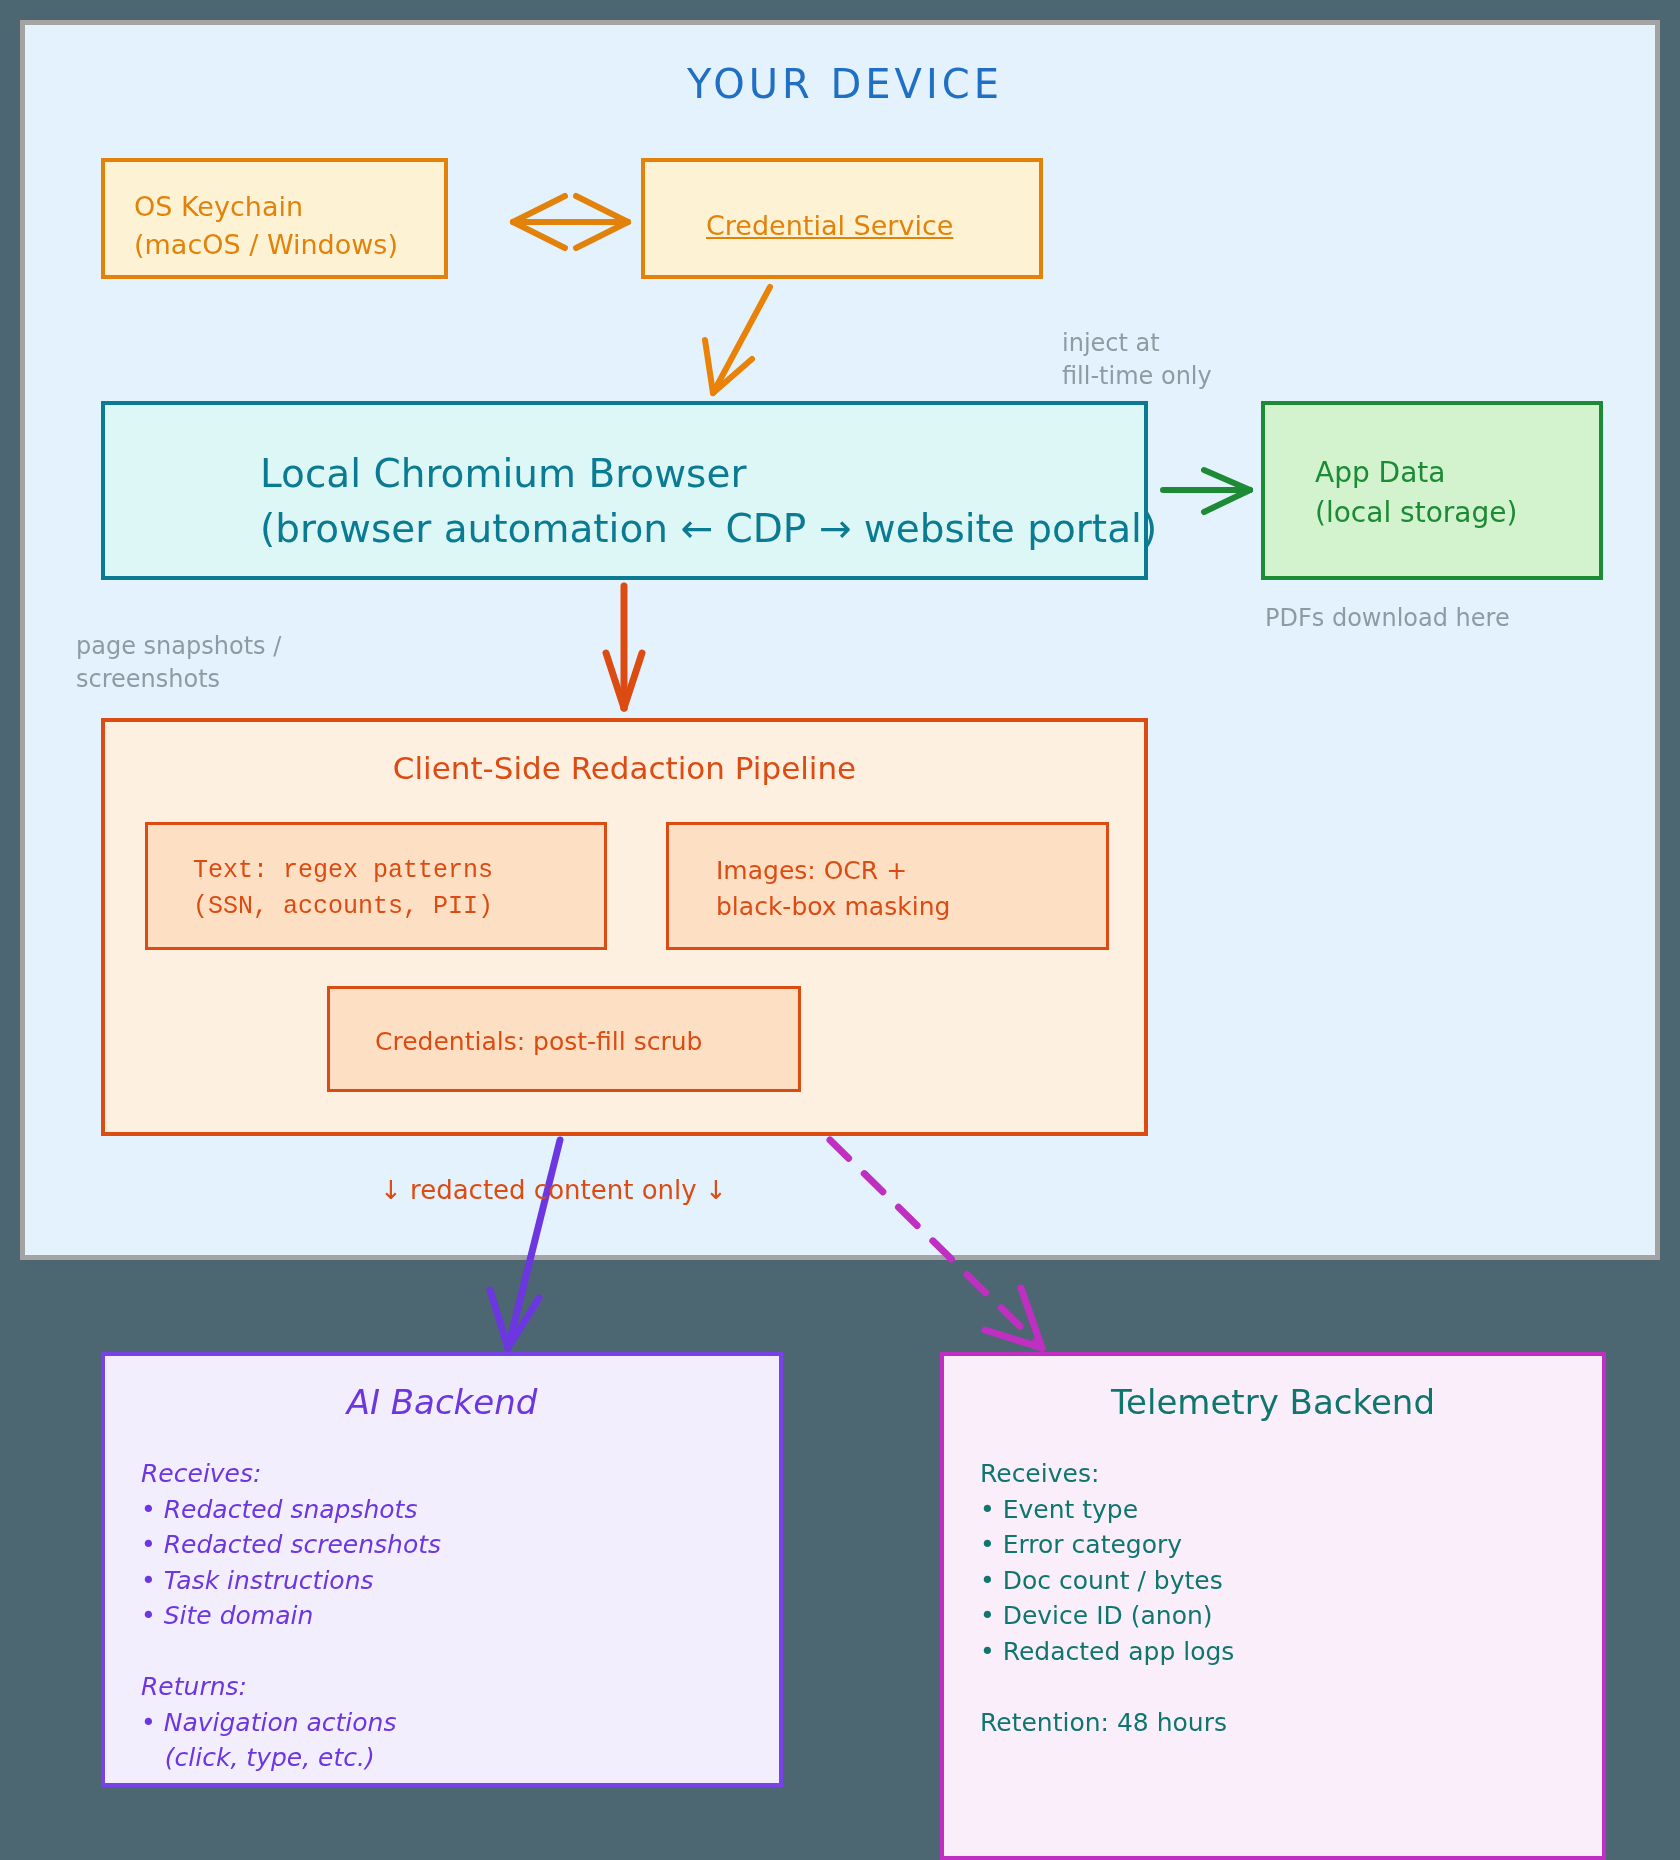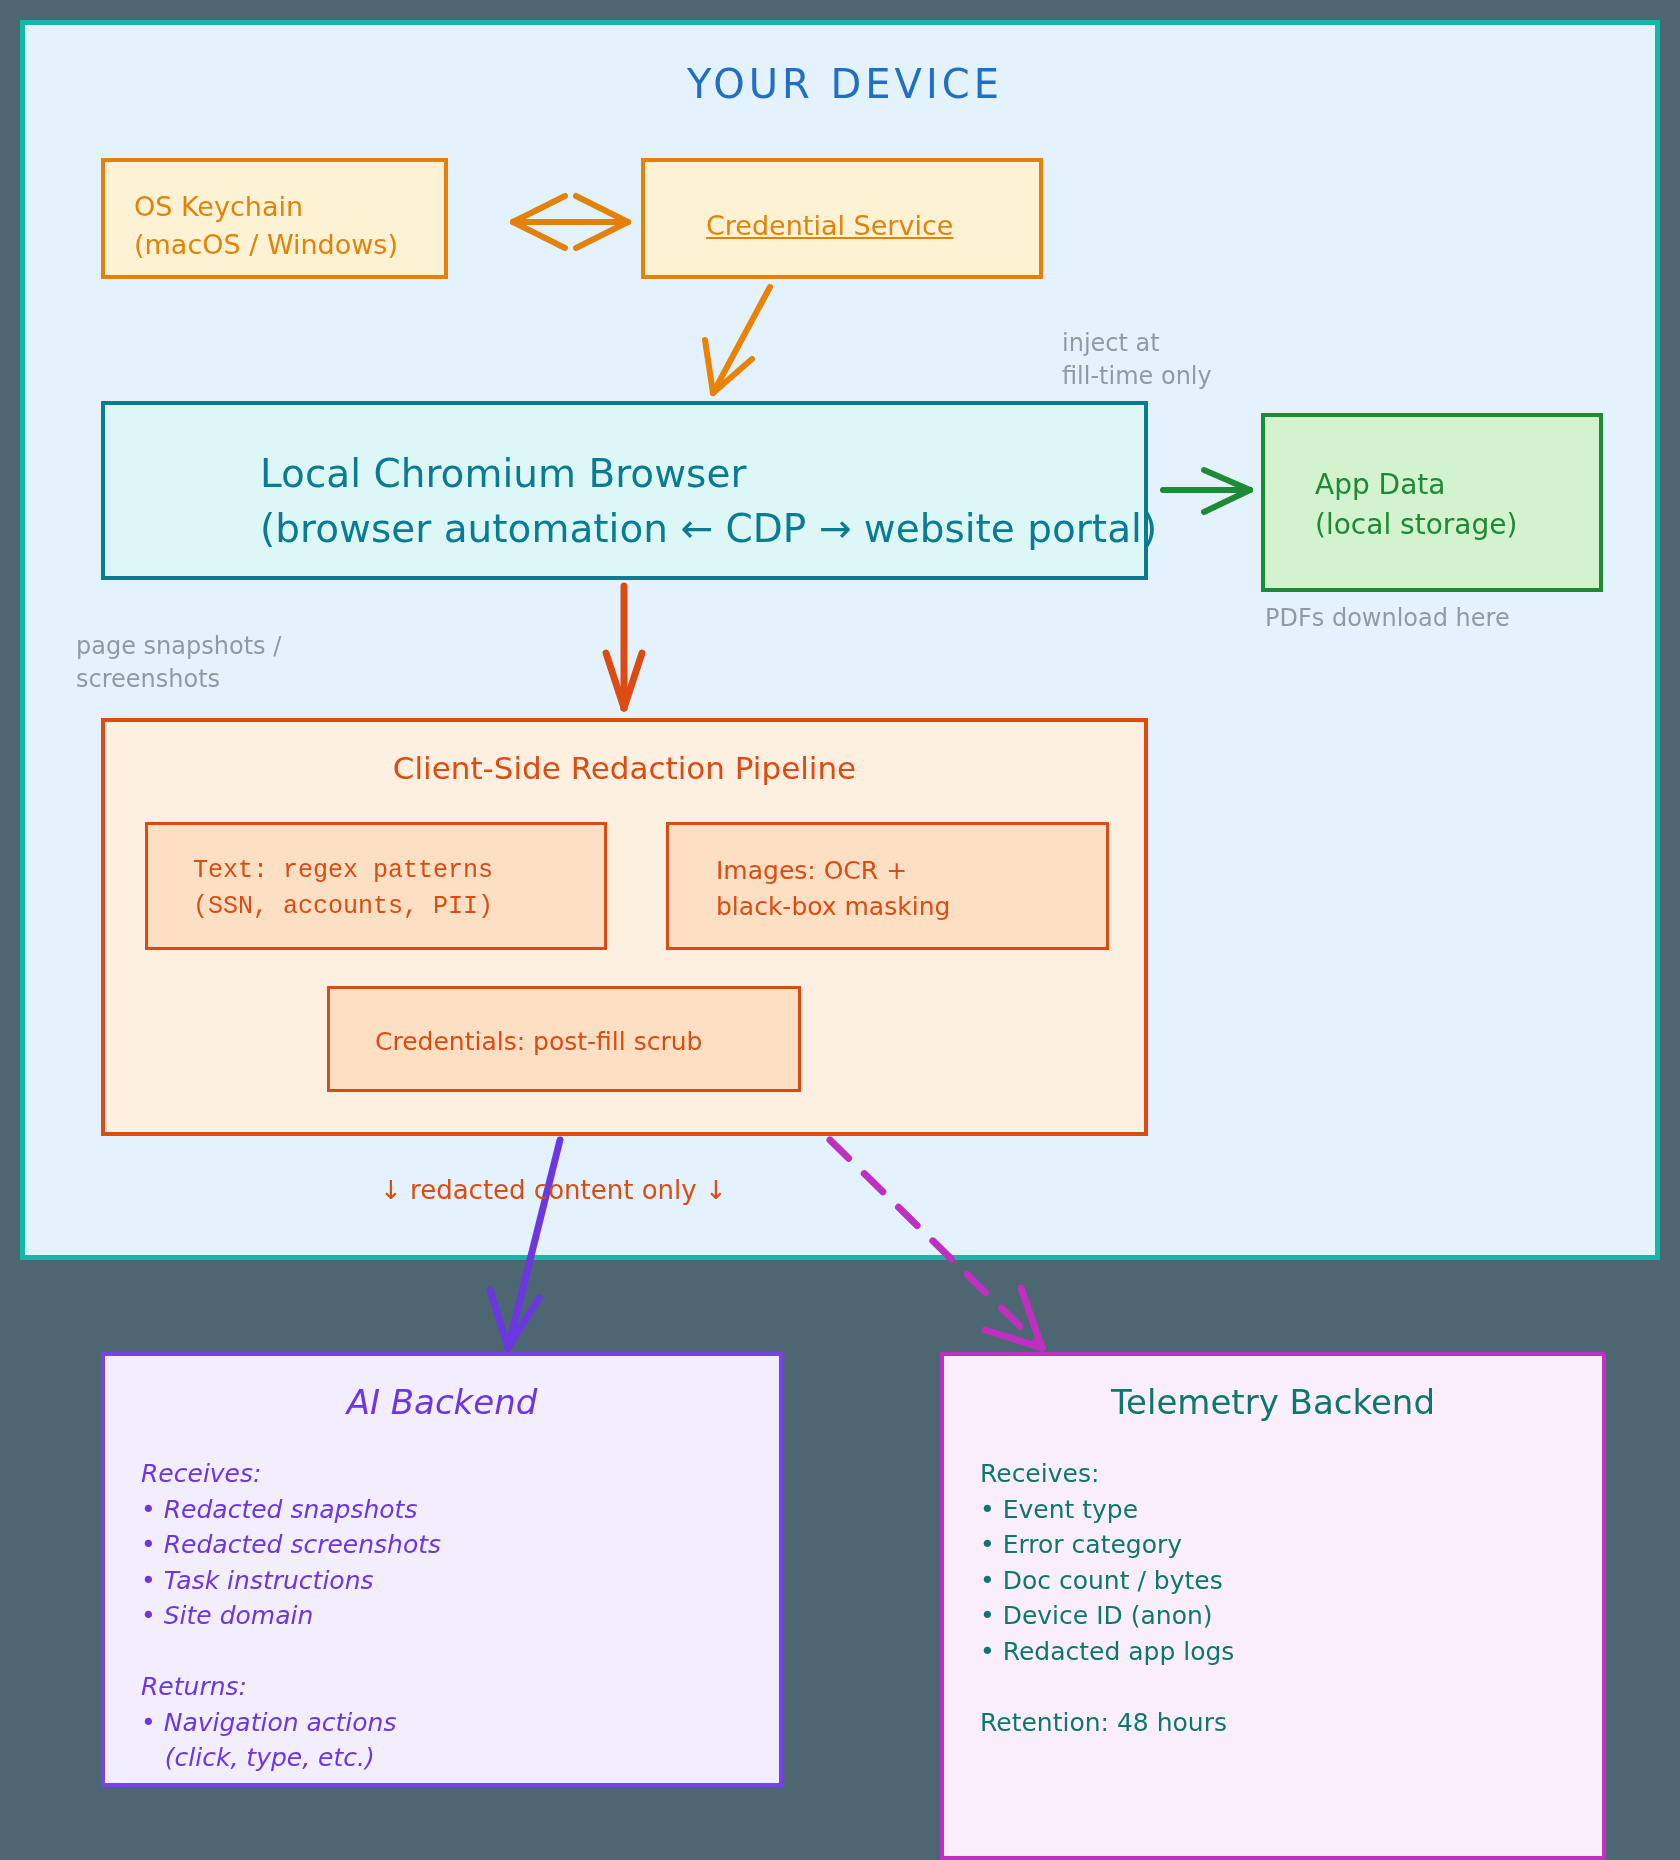--- a/index.html
+++ b/index.html
@@ -28,21 +28,21 @@
     pointer-events: none;
     z-index: 5;
   }
 
   
   .device-frame {
     position: absolute;
     left: 20px; top: 20px;
     width: 1640px; height: 1240px;
     background: #e4f2fd;
-    border: 5px solid #14b8a6;
+    border: 5px solid #a3a3a3;
     box-sizing: border-box;
   }
   .device-title {
     position: absolute;
     left: 0; top: 36px;
     width: 1640px;
     text-align: center;
     color: #1f6fc4;
     font-size: 40px;
     letter-spacing: 4px;
@@ -72,21 +72,20 @@
   .teal {
     background: #dcf7f6;
     border: 4px solid #0b7b93;
   }
   .teal .ntext { color: #0b7b93; font-size: 39px; }
 
   
   .green {
     background: #d2f3ce;
     border: 4px solid #1d8a35;
-    margin-top: 12px;
   }
   .green .ntext { color: #1d8a35; font-size: 28px; }
 
   
   .orange-outer {
     background: #fdf0e0;
     border: 4px solid #dc4b12;
     padding-left: 25px;
   }
   .pipeline-title {

